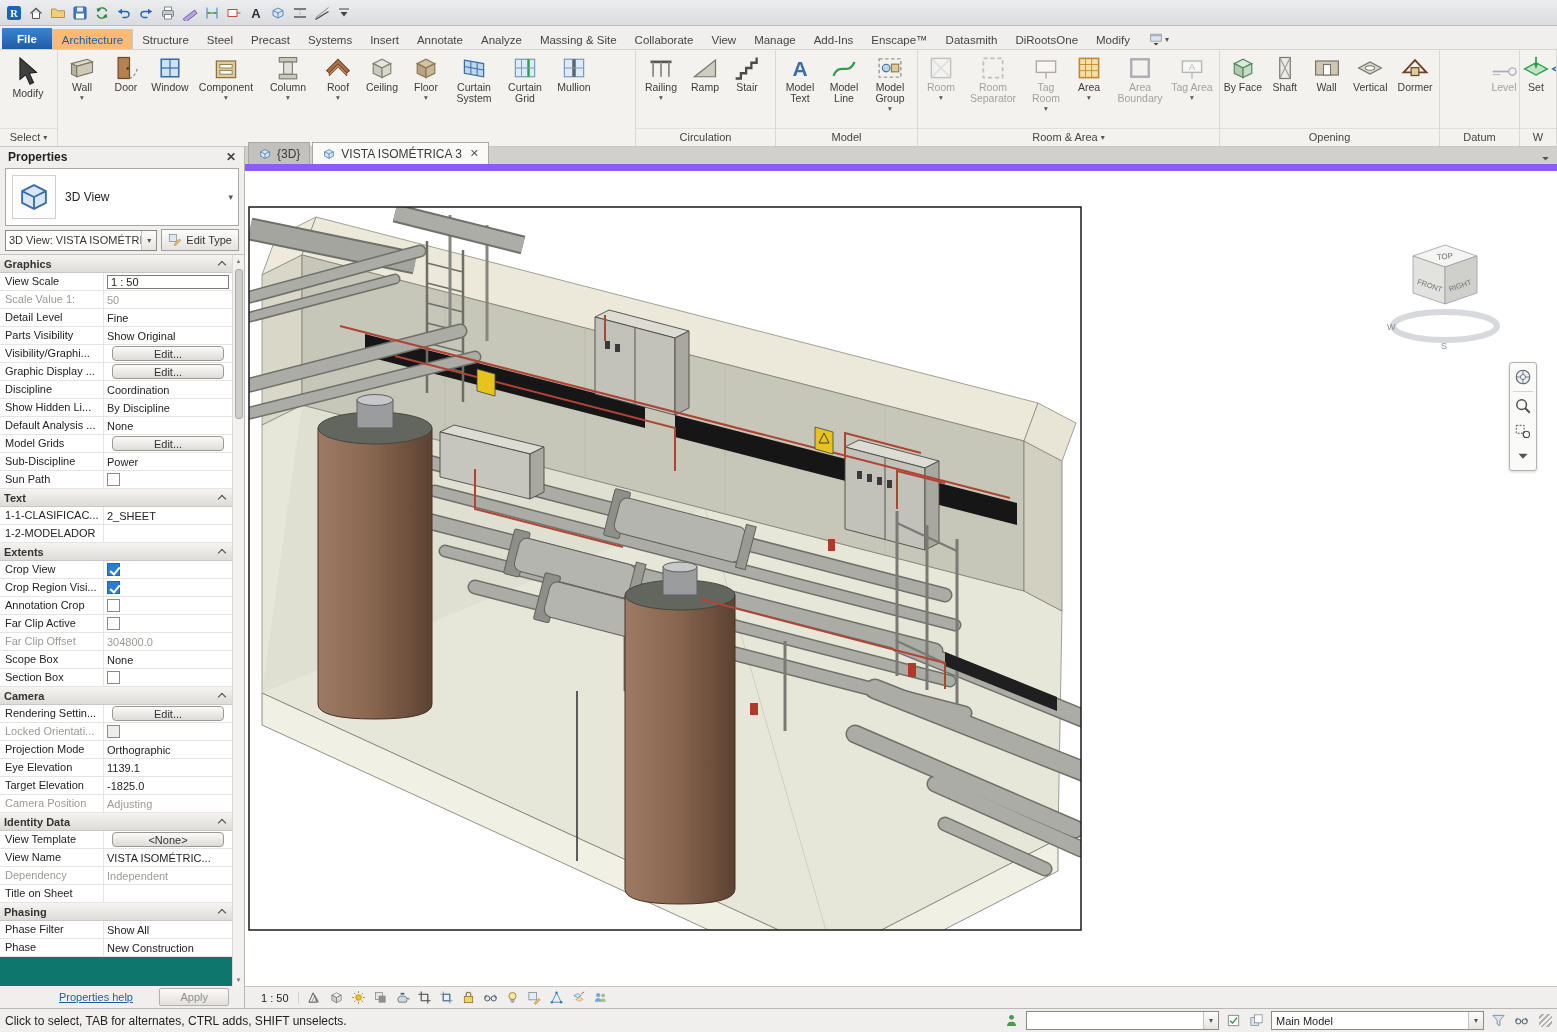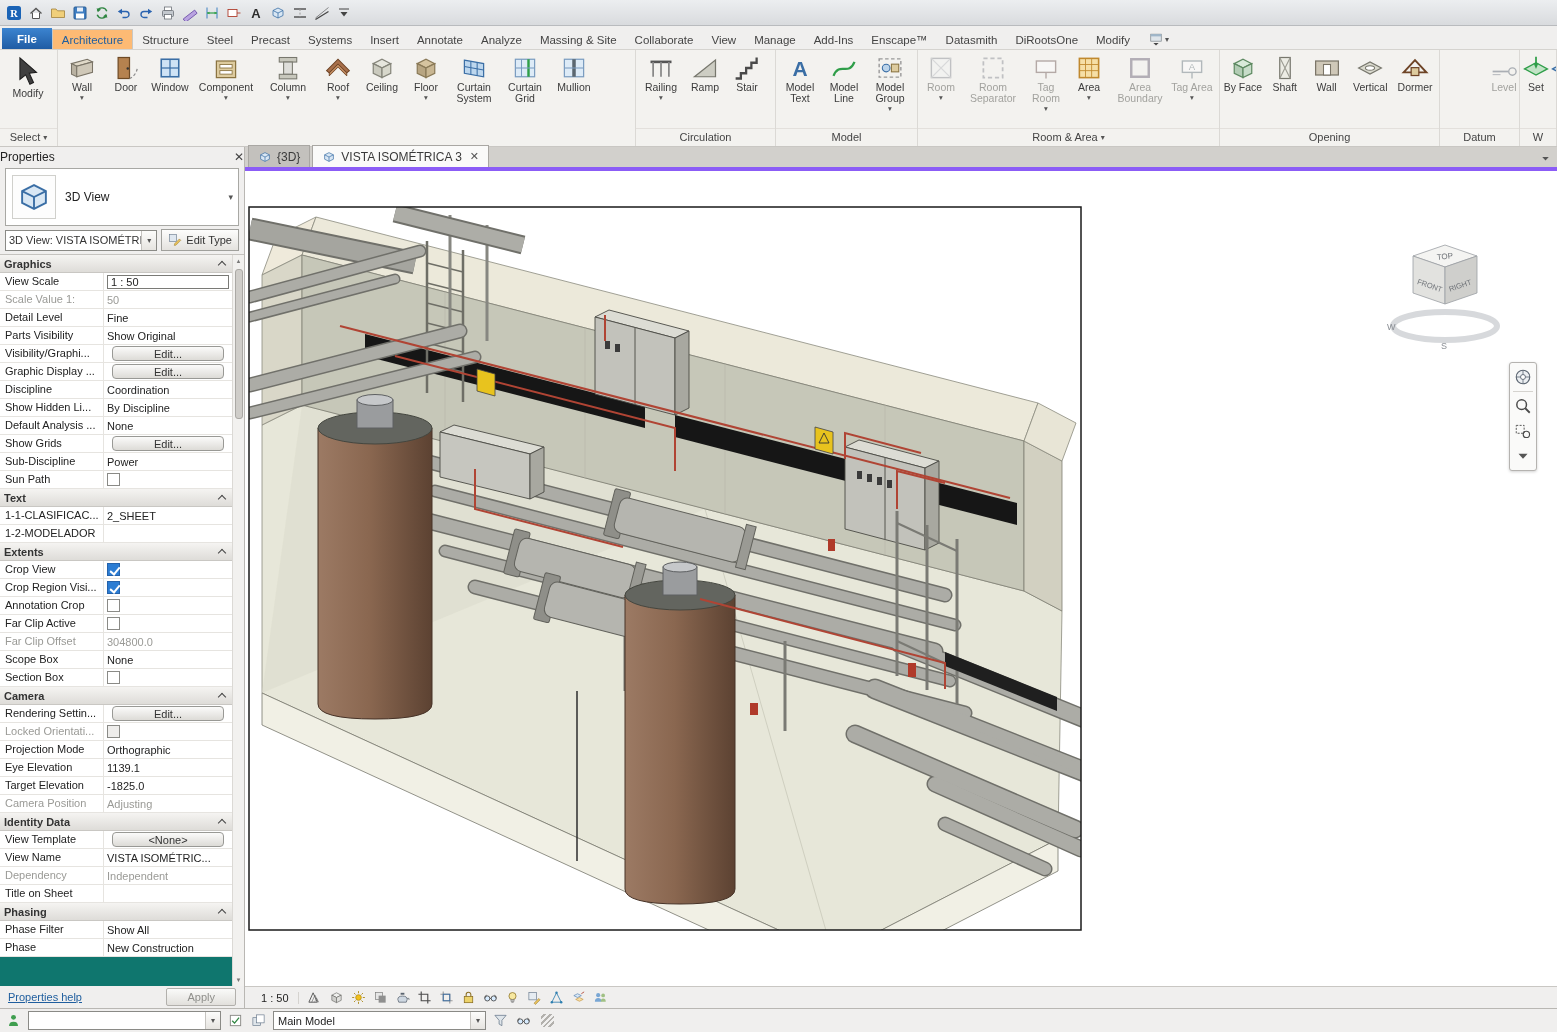--- a/index.html
+++ b/index.html
@@ -38,21 +38,21 @@
   .rtool.disabled{color:#a2a29e;}
   .rtool.disabled .ticon{opacity:.45;filter:grayscale(.8);}
   .rcaption{height:17px;border-top:1px solid #e3e0dc;display:flex;align-items:center;justify-content:center;gap:3px;font-size:11px;color:#444;}
   .caparr{font-size:8px;color:#555;}
 
   
   #main{flex:1;display:flex;min-height:0;}
 
   
   #properties{width:245px;flex:0 0 245px;background:#f0efee;border-right:1px solid #b9b7b3;display:flex;flex-direction:column;min-height:0;}
-  .prop-header{height:20px;flex:0 0 20px;display:flex;justify-content:space-between;align-items:center;padding:0 0;font-size:12px;color:#222;}
+  .prop-header{height:20px;flex:0 0 20px;display:flex;justify-content:space-between;align-items:center;padding:0 8px;font-size:12px;color:#222;font-weight:bold;}
   .prop-close{font-size:12px;color:#444;cursor:default;}
   .type-selector{margin:1px 5px 3px 5px;height:58px;background:#fff;border:1px solid #a8a8a4;display:flex;align-items:center;gap:9px;padding:4px 6px;position:relative;}
   .ts-icon{width:44px;height:44px;border:1px solid #d0d0cc;background:#fdfdfd;display:flex;align-items:center;justify-content:center;}
   .ts-icon svg{width:38px;height:38px;}
   .ts-label{font-size:12px;color:#222;}
   .ts-arrow{position:absolute;right:5px;top:50%;transform:translateY(-50%);font-size:9px;color:#555;}
   .inst-row{display:flex;gap:4px;padding:0 5px 3px 5px;align-items:center;}
   .inst-combo{flex:1;height:21px;background:#fff;border:1px solid #8a8a86;display:flex;align-items:center;font-size:11px;overflow:hidden;}
   .inst-combo .icv{flex:1;padding:0 3px;white-space:nowrap;overflow:hidden;}
   .inst-combo .ica{width:15px;border-left:1px solid #c5c3bf;height:100%;display:flex;align-items:center;justify-content:center;font-size:8px;color:#555;background:linear-gradient(#fcfcfb,#e6e4e0);}
@@ -69,27 +69,27 @@
   .pinput{flex:1;height:14px;border:1px solid #7a7a76;background:#fff;display:flex;align-items:center;padding:0 3px;}
   .pbtn{width:92%;margin:0 auto;height:15px;font-size:11px;font-family:Liberation Sans, sans-serif;background:linear-gradient(#fbfbfa,#dddbd7);border:1px solid #999995;border-radius:4px;color:#333;}
   .pcheck{width:13px;height:13px;border:1px solid #8a8a86;background:#fff;display:inline-block;position:relative;}
   .pcheck.checked{background:#2b7cd3;border-color:#2462ab;}
   .pcheck.checked::after{content:"";position:absolute;left:3.5px;top:0.5px;width:4px;height:8px;border:solid #fff;border-width:0 2px 2px 0;transform:rotate(40deg);}
   .pcheck.disc{background:#eeedeb;}
   .prop-scroll{width:12px;flex:0 0 12px;background:#f2f1ef;border-left:1px solid #dbd9d5;display:flex;flex-direction:column;align-items:center;}
   .ps-arrow{font-size:6px;color:#777;padding:3px 0;}
   .ps-track{flex:1;width:10px;position:relative;}
   .ps-thumb{position:absolute;top:2px;left:1px;width:8px;height:150px;background:#cfcdc9;border:1px solid #aaa8a4;border-radius:3px;}
-  .prop-footer{height:22px;flex:0 0 22px;display:flex;justify-content:space-between;align-items:center;padding:0 8px;font-size:11px;}
+  .prop-footer{height:22px;flex:0 0 22px;display:flex;justify-content:space-between;align-items:center;padding:0 15px;font-size:11px;margin-left:44px;}
   .prop-help{color:#1f5e9e;text-decoration:underline;cursor:pointer;}
   .apply-btn{padding:2px 20px;font-size:11px;font-family:"Liberation Sans",sans-serif;color:#8f8f8b;background:linear-gradient(#fafaf9,#e2e0dc);border:1px solid #b2b0ac;border-radius:2px;}
 
   
   #canvas-area{flex:1;display:flex;flex-direction:column;min-width:0;min-height:0;background:#e8e6e3;}
-  #view-tabs{height:24px;flex:0 0 24px;background:#d2d0cc;border-bottom:4px solid #8b5cf6;display:flex;align-items:flex-end;padding-left:3px;position:relative;}
+  #view-tabs{height:24px;flex:0 0 24px;background:#d2d0cc;border-bottom:7px solid #8b5cf6;display:flex;align-items:flex-end;padding-left:3px;position:relative;}
   .vtab{height:22px;display:flex;align-items:center;gap:5px;padding:0 9px;font-size:12px;background:#c3c1bd;border:1px solid #a9a7a3;border-bottom:none;margin-right:2px;color:#3a3a3a;cursor:default;}
   .vtab.active{background:#fafaf9;}
   .vtab .vicon svg{width:14px;height:14px;}
   .vclose{font-size:11px;color:#555;margin-left:3px;}
   .tab-list-btn{position:absolute;right:5px;top:5px;}
   .tab-list-btn svg{width:13px;height:13px;}
   #canvas{flex:1;position:relative;background:#fff;overflow:hidden;min-height:0;}
   #scene{position:absolute;left:0;top:0;}
   #viewcube{position:absolute;top:69px;right:52px;width:120px;height:112px;}
   #navbar{position:absolute;top:191px;right:20px;width:28px;background:#fafaf9;border:1px solid #b5b3b0;border-radius:3px;box-shadow:0 1px 3px rgba(0,0,0,.18);display:flex;flex-direction:column;align-items:center;padding:3px 0;gap:3px;}
@@ -726,21 +726,21 @@
                 <span>By Discipline</span>
               </div>
             </div>
             <div class="prow">
               <div class="pname">Default Analysis ...</div>
               <div class="pval">
                 <span>None</span>
               </div>
             </div>
             <div class="prow">
-              <div class="pname">Show Grids</div>
+              <div class="pname">Model Grids</div>
               <div class="pval">
                 <button class="pbtn">Edit...</button>
               </div>
             </div>
             <div class="prow">
               <div class="pname">Sub-Discipline</div>
               <div class="pval">
                 <span>Power</span>
               </div>
             </div>
@@ -1251,20 +1251,21 @@
                 <circle cx="10.8" cy="5.8" r="2" fill="#a0c084"></circle>
                 <path d="M8.2 12.5 Q8.4 9 10.8 9 Q13.6 9 13.6 12.5 Z" fill="#a0c084"></path>
               </svg>
             </span>
           </span>
       </div>
     </div>
   </div>
 
   <div id="statusbar">
+    <span id="sb-hint">Click to select, TAB for alternates, CTRL adds, SHIFT unselects.</span>
     <div id="sb-right">
         <span class="sb-icon">
           <svg viewBox="0 0 16 16" xmlns="http://www.w3.org/2000/svg">
             <circle cx="8" cy="4.6" r="2.6" fill="#3f9e4f"></circle>
             <path d="M3.2 13.8 Q3.2 9.2 8 9.2 Q12.8 9.2 12.8 13.8 Z" fill="#3f9e4f"></path>
           </svg>
         </span>
         <div class="sb-combo" style="width: 193px;">
           <span class="sb-combo-val"></span>
           <span class="sb-combo-arr">▾</span>

